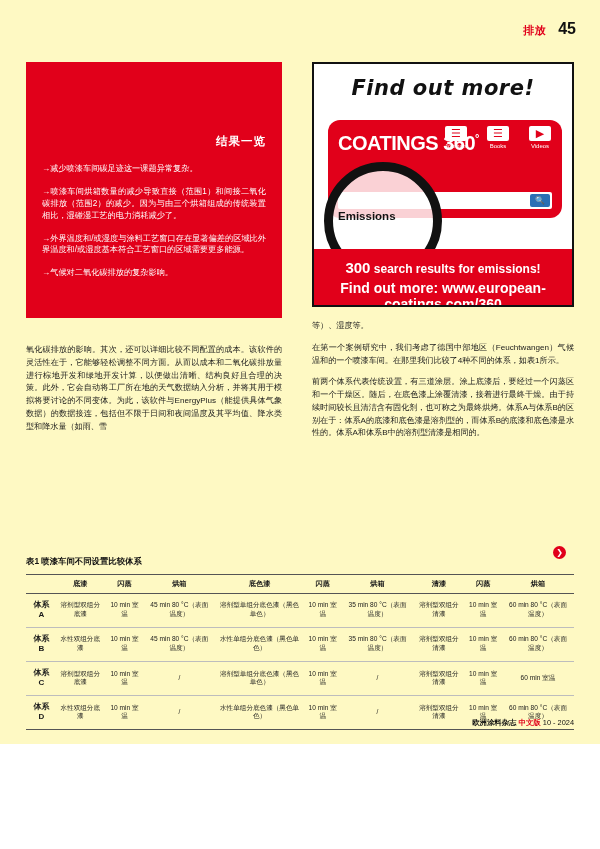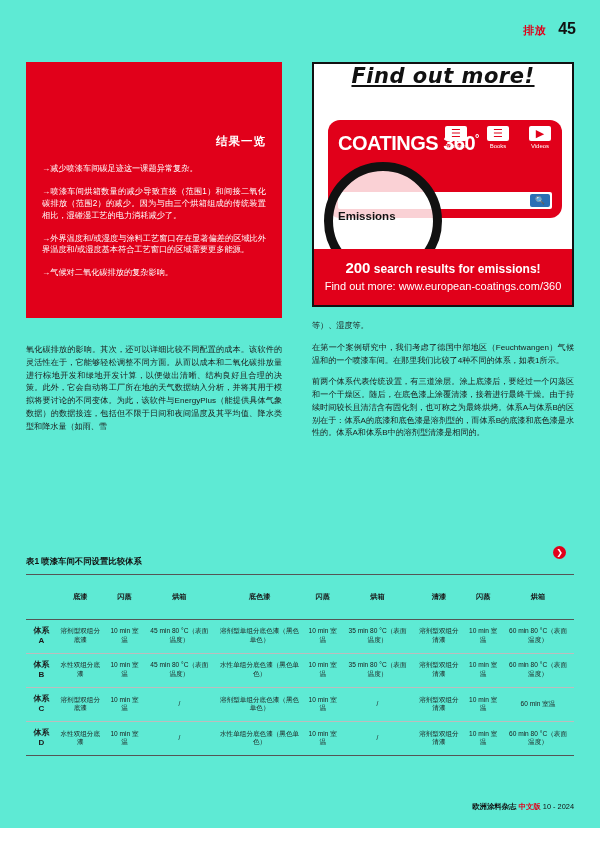--- a/index.html
+++ b/index.html
@@ -12,22 +12,22 @@
     height: 849px;
     position: relative;
     font-family: "Liberation Sans", sans-serif;
     color: #1a1a1a;
     overflow: hidden;
   }
   .page {
     position: absolute;
     inset: 0;
     width: 600px;
-    height: 828px;
-    background: #5eead4;
+    height: 744px;
+    background: #fef9c3;
   }
 
   
   .header {
     position: absolute;
     top: 20px;
     right: 24px;
     display: flex;
     align-items: baseline;
     gap: 12px;
@@ -96,22 +96,22 @@
     box-sizing: border-box;
     overflow: hidden;
   }
   .fom-title {
     text-align: center;
     font-family: "DejaVu Sans", sans-serif;
     font-size: 21px;
     font-style: italic;
     font-weight: bold;
     color: #111;
+    margin-top: 12px;
     letter-spacing: 0.5px;
-    text-decoration: underline;
   }
   .fom-browser {
     position: absolute;
     left: 14px;
     top: 56px;
     width: 234px;
     height: 98px;
     background: #e1001a;
     border-radius: 12px;
     overflow: hidden;
@@ -215,21 +215,21 @@
     bottom: 0;
     height: 56px;
     background: #e1001a;
     color: #ffffff;
     text-align: center;
     padding-top: 10px;
     box-sizing: border-box;
   }
   .fom-banner .line1 { font-size: 12px; font-weight: bold; }
   .fom-banner .line1 .big { font-size: 15px; }
-  .fom-banner .line2 { font-size: 11px; margin-top: 4px; }
+  .fom-banner .line2 { font-size: 14px; margin-top: 4px; font-weight: bold; }
 
   
   .right-col {
     position: absolute;
     left: 312px;
     top: 320px;
     width: 262px;
     font-size: 8.1px;
     line-height: 1.58;
     text-align: justify;
@@ -278,21 +278,21 @@
     border-bottom: 0.7px solid #bdbdbd;
     padding: 6px 4px;
     vertical-align: middle;
     text-align: center;
   }
   table.ct thead th {
     border-top: 1.2px solid #555;
     border-bottom: 1.2px solid #555;
     font-size: 7.2px;
     font-weight: bold;
-    padding: 17px 3px;
+    padding: 4px 3px;
   }
   table.ct tbody tr td:first-child {
     font-size: 8px;
     font-weight: bold;
     text-align: center;
     padding-left: 6px;
   }
   table.ct tbody tr:last-child td { border-bottom: 1.2px solid #555; }
 
   
@@ -353,21 +353,21 @@
     </div>
 
     <div class="magnifier">
       <div class="ring"></div>
       <div class="handle"></div>
       <div class="lens-text">Emissions</div>
     </div>
 
     <div class="fom-banner">
       <div class="line1">
-        <span class="big">200</span><span> search results for </span><span>emissions!</span>
+        <span class="big">300</span><span> search results for </span><span>emissions!</span>
       </div>
       <div class="line2">Find out more: www.european-coatings.com/360</div>
     </div>
   </div>
 
   <div class="right-col">
     <p>等）、湿度等。</p>
     <p>在第一个案例研究中，我们考虑了德国中部地区（Feuchtwangen）气候温和的一个喷漆车间。在那里我们比较了4种不同的体系，如表1所示。</p>
     <p>前两个体系代表传统设置，有三道涂层。涂上底漆后，要经过一个闪蒸区和一个干燥区。随后，在底色漆上涂覆清漆，接着进行最终干燥。由于持续时间较长且清洁含有固化剂，也可称之为最终烘烤。体系A与体系B的区别在于：体系A的底漆和底色漆是溶剂型的，而体系B的底漆和底色漆是水性的。体系A和体系B中的溶剂型清漆是相同的。</p>
     <div class="arrow-dot">❯</div>

